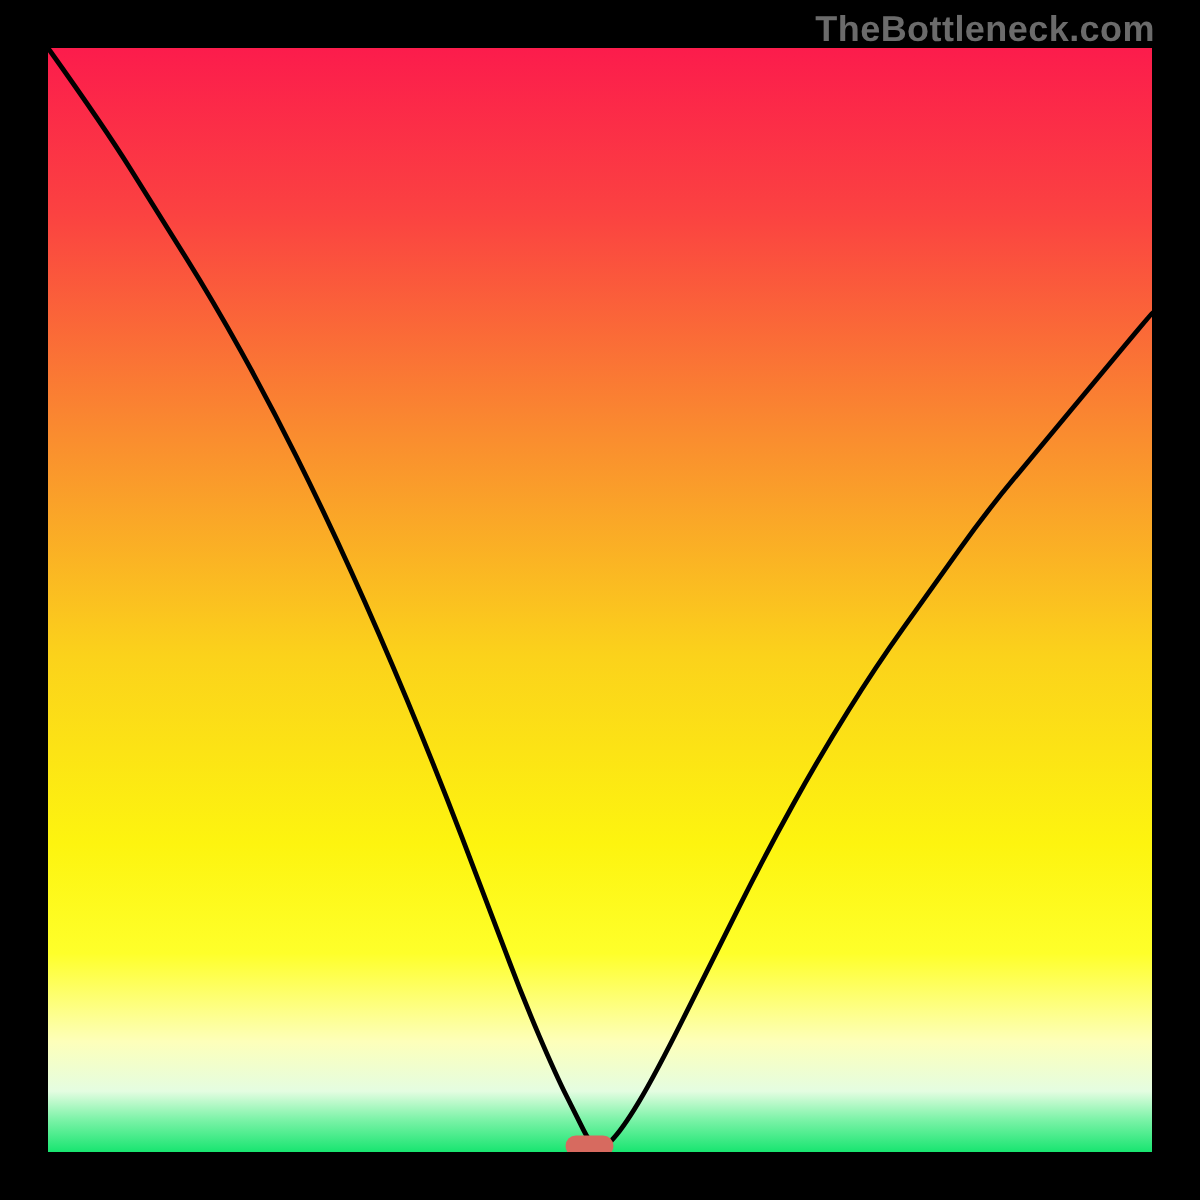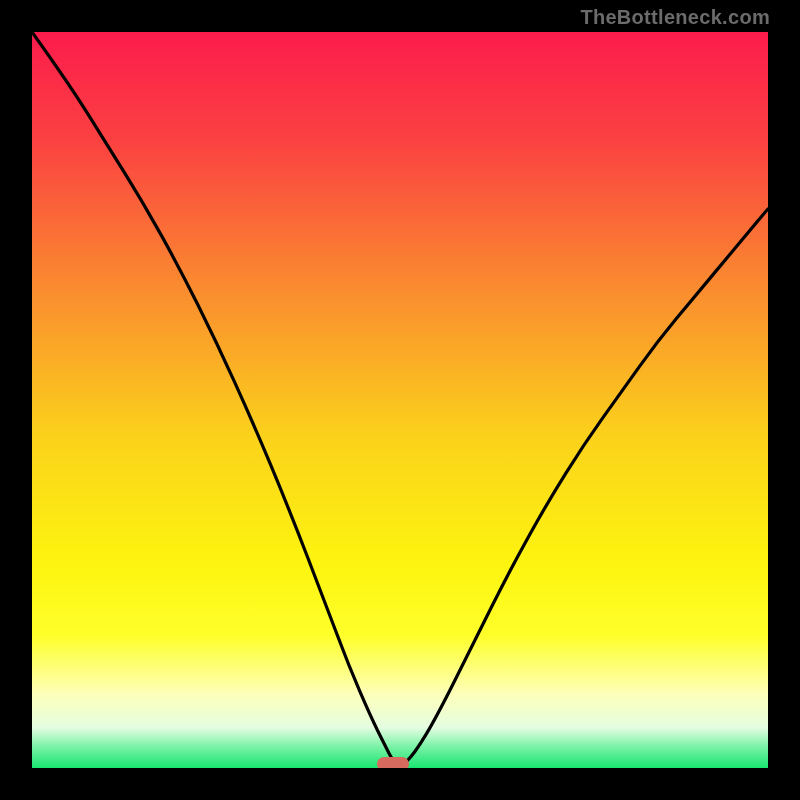--- a/index.html
+++ b/index.html
@@ -31,21 +31,21 @@
     position: absolute;
     top: 0;
     left: 0;
     width: 100%;
     height: 100%;
   }
   .watermark {
     position: absolute;
     top: 6px;
     right: 30px;
-    font-size: 20px;
+    font-size: 24px;
     font-weight: bold;
     color: #6b6b6b;
     letter-spacing: 0.3px;
   }
   svg.curve {
     position: absolute;
     top: 0;
     left: 0;
     width: 100%;
     height: 100%;

